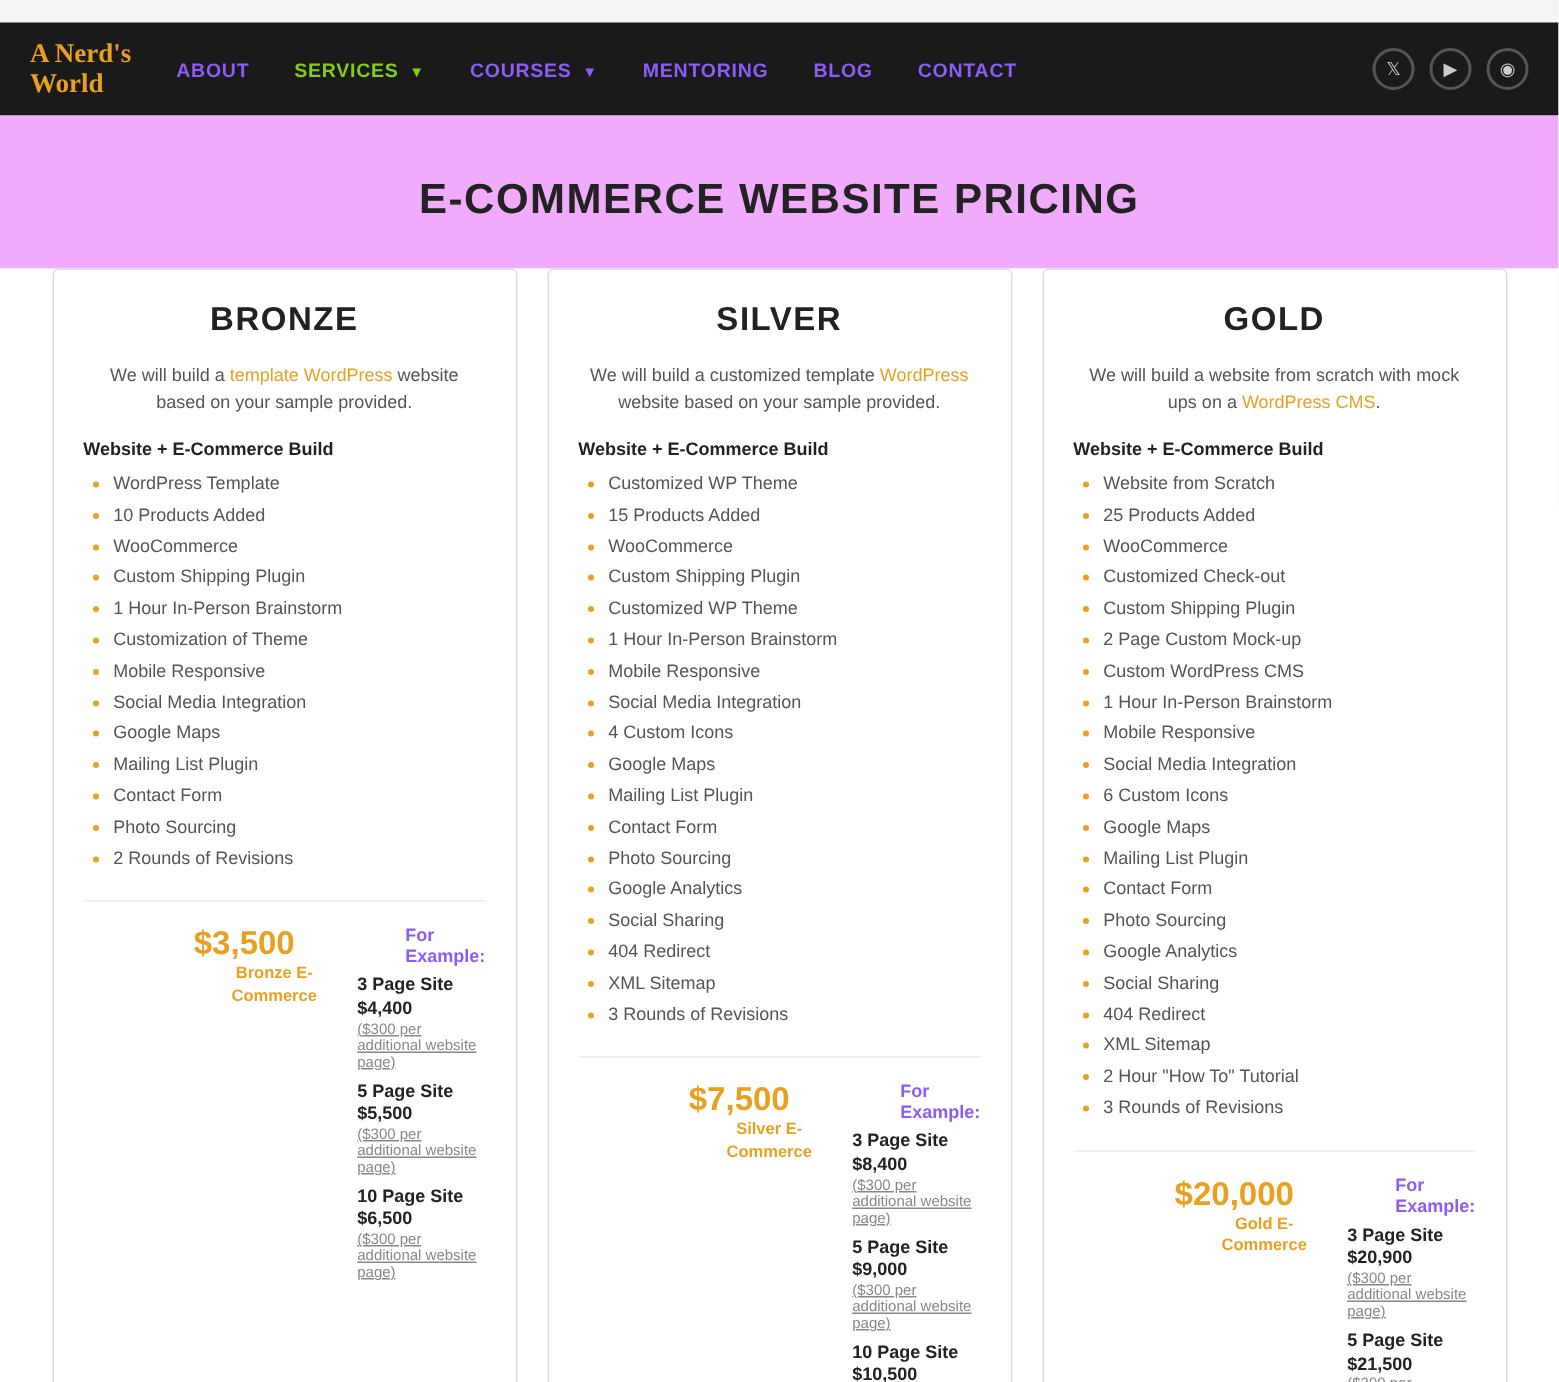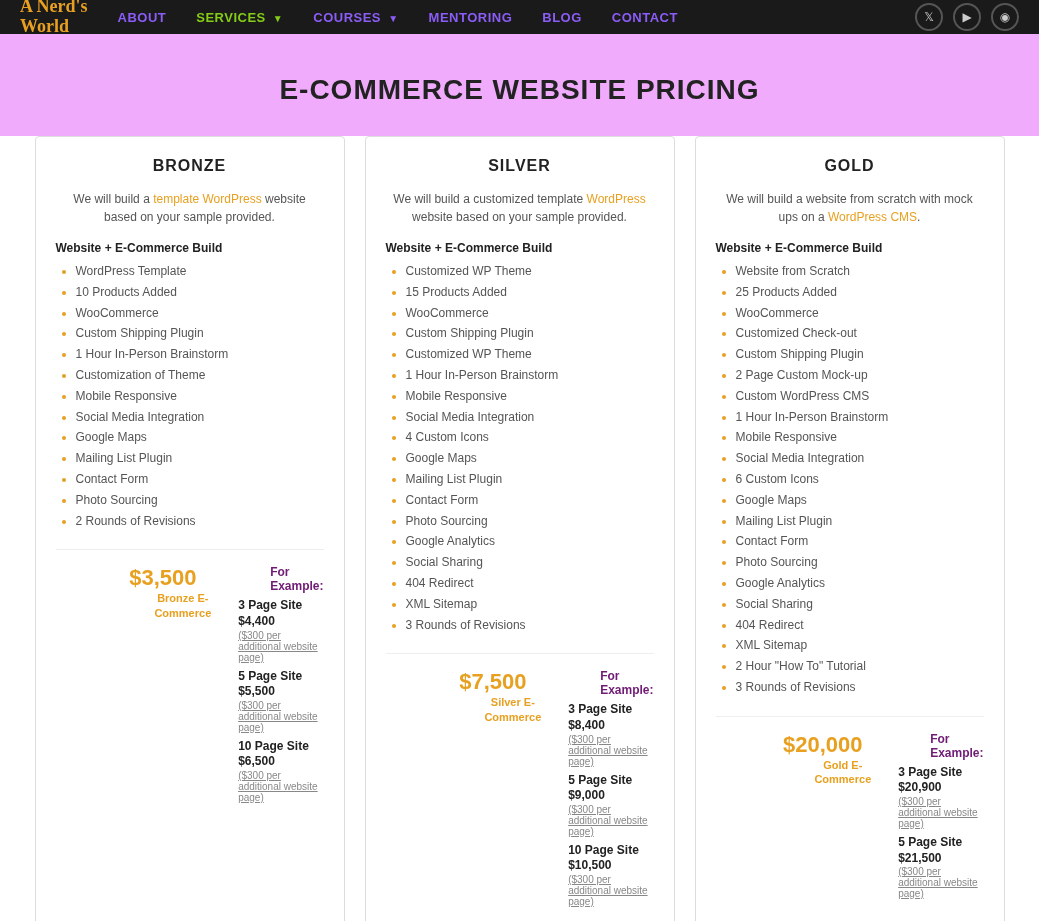--- a/index.html
+++ b/index.html
@@ -4,21 +4,22 @@
   <style>
     * { box-sizing: border-box; margin: 0; padding: 0; }
     body { font-family: Arial, sans-serif; background: #f5f5f5; }
 
     
     nav {
       background: #1a1a1a;
       display: flex;
       align-items: center;
       padding: 0 20px;
-      height: 34px;
+      height: 62px;
+      margin-top: 15px;
     }
     .nav-logo {
       font-family: Georgia, serif;
       color: #fff;
       font-size: 18px;
       font-weight: bold;
       margin-right: 30px;
       line-height: 1.1;
     }
     .nav-logo span { color: #e8a020; }
@@ -78,21 +79,21 @@
       background: #fff;
       border: 1px solid #ddd;
       border-radius: 4px;
       width: 310px;
       padding: 20px;
       position: relative;
     }
 
     .plan-title {
       text-align: center;
-      font-size: 16px;
+      font-size: 22px;
       font-weight: bold;
       color: #222;
       margin-bottom: 15px;
       letter-spacing: 1px;
     }
 
     .plan-desc {
       text-align: center;
       font-size: 12px;
       color: #555;
@@ -147,21 +148,21 @@
       line-height: 1.3;
       text-align: center;
       padding-left: 40px;
     }
     .price-examples {
       flex: 1;
     }
     .price-examples .ex-label {
       font-size: 12px;
       font-weight: bold;
-      color: #701a75;
+      color: #8b5cf6;
       margin-bottom: 5px;
       padding-left: 32px;
     }
     .price-examples .ex-row {
       font-size: 12px;
       color: #222;
       font-weight: bold;
       line-height: 1.3;
     }
     .price-examples .ex-sub {

